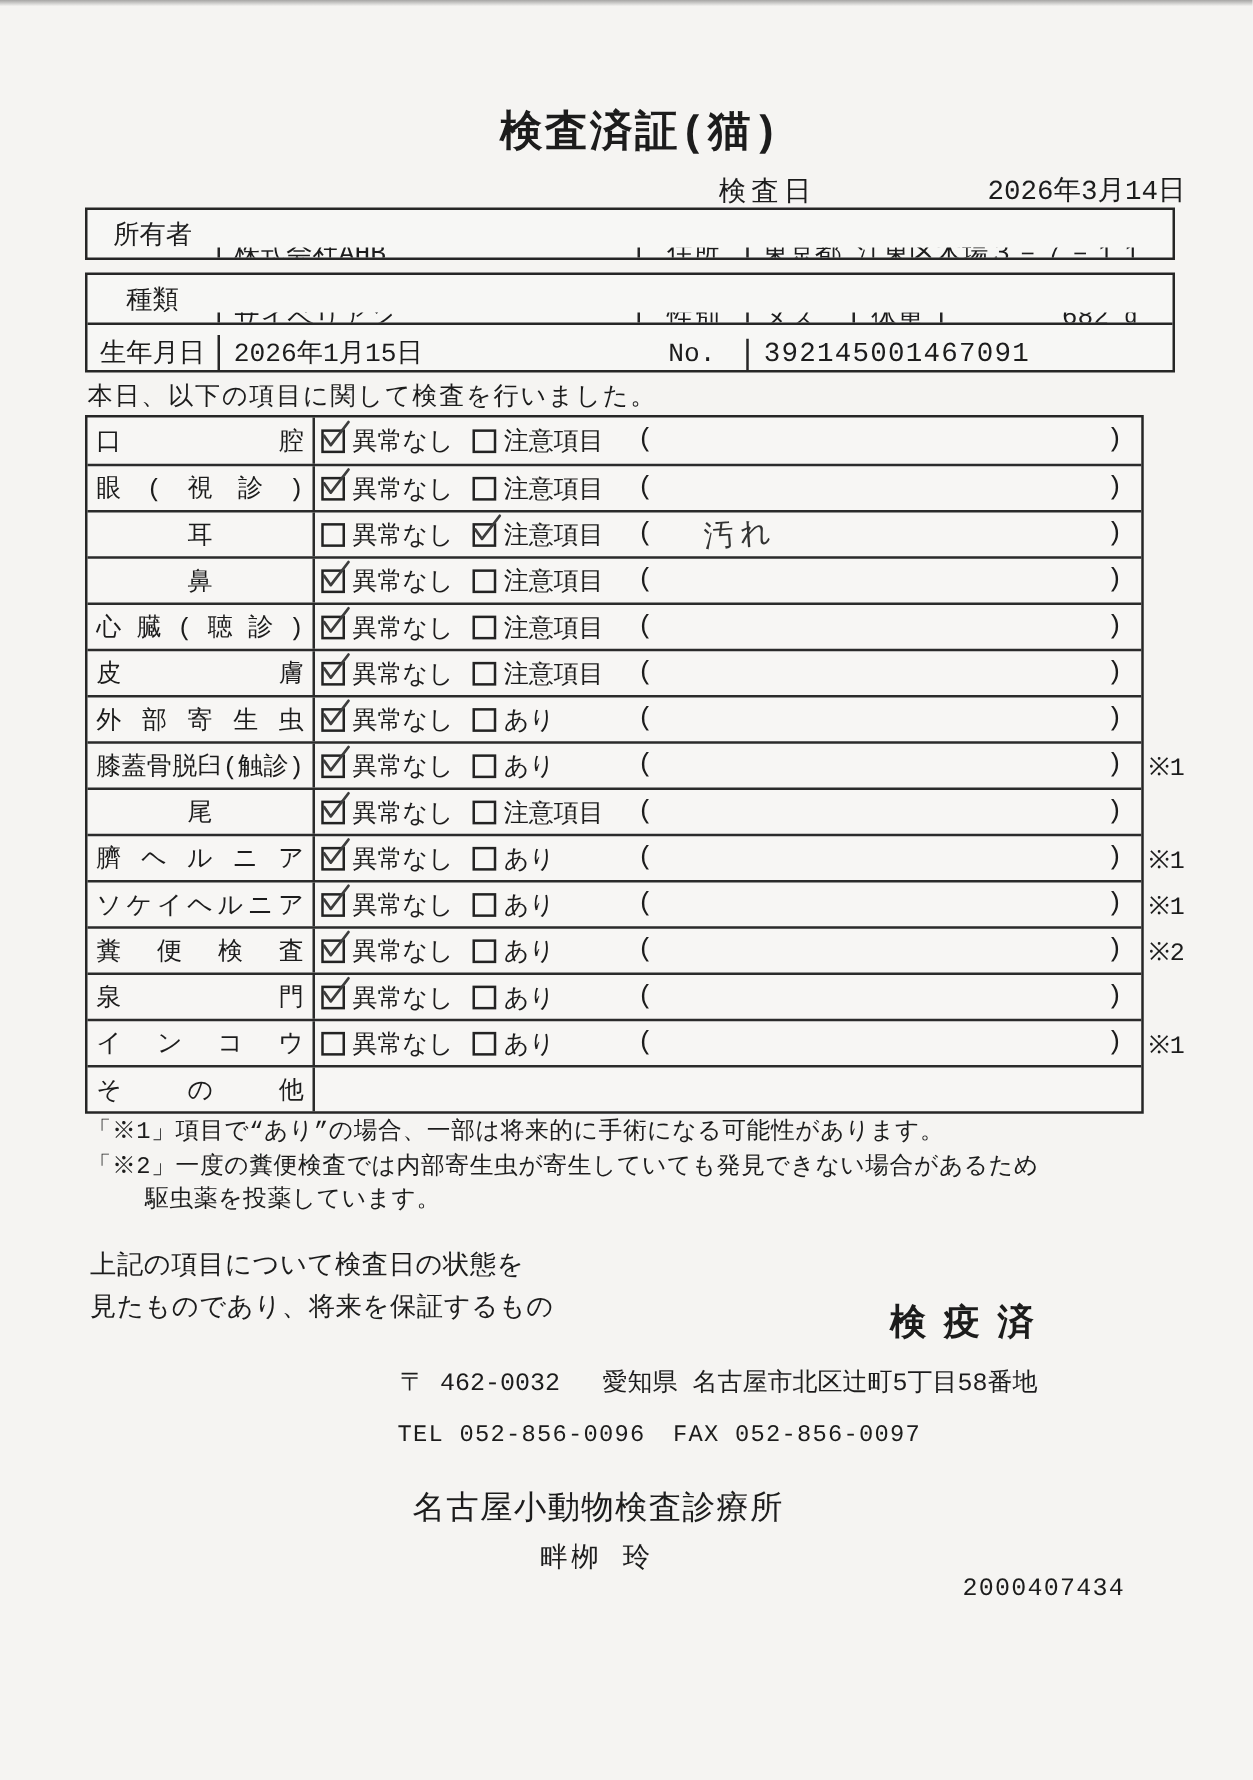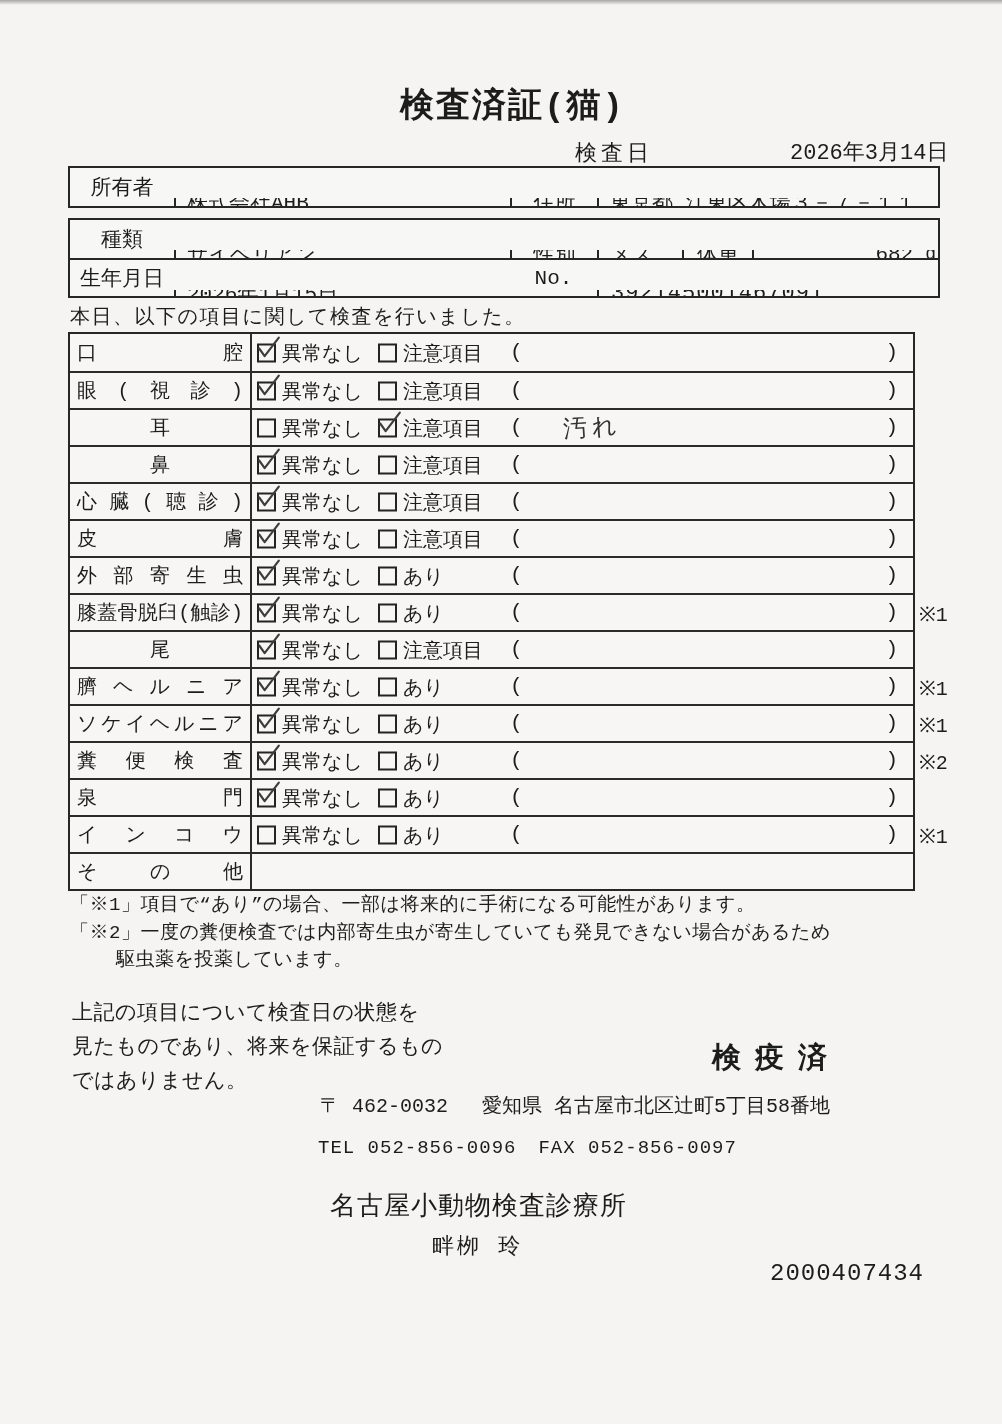--- a/index.html
+++ b/index.html
@@ -14,28 +14,28 @@
   .abs{position:absolute;font-family:Liberation Mono, monospace;}
 
   
   .title{left:400px;top:82px;font-size:34px;font-weight:600;letter-spacing:2px;}
   .insp-label{left:575px;top:138px;font-size:22px;letter-spacing:4px;}
   .insp-date{left:790px;top:137px;font-size:22px;}
 
   
   .hdr-table{border:2px solid #262626;box-sizing:border-box;background:rgba(255,255,255,.25);}
   .hdr-row{display:flex;height:38px;box-sizing:border-box;}
-  .hdr-row + .hdr-row{border-top:2px solid #262626;}
+  .hdr-row + .hdr-row{border-top:2px solid #262626;align-items:flex-end;}
   .cell{display:flex;align-items:center;box-sizing:border-box;font-size:21px;overflow:hidden;white-space:nowrap;}
   .cell.bl{border-left:2px solid #262626;margin-top:30px;}
   .c-label{justify-content:center;}
   .c-value{padding-left:11px;}
   .w104{width:104px;}.w336{width:336px;}.w87{width:87px;}.w341{width:341px;}
   .w85{width:85px;}.w70{width:70px;}.w186{width:186px;}
-  .weight-cell{justify-content:flex-end;padding-right:2px;gap:12px;}
+  .weight-cell{justify-content:flex-end;padding-right:28px;gap:12px;}
   .weight-unit{font-size:18px;}
   .no-value{font-size:22px;letter-spacing:1px;padding-left:12px;}
 
   .intro{left:70px;top:303px;font-size:20px;letter-spacing:1.5px;}
 
   
   .exam-table{left:68px;top:332px;width:847px;border:2px solid #262626;box-sizing:border-box;background:rgba(255,255,255,.2);}
   .exam-row{display:flex;height:37px;position:relative;box-sizing:border-box;}
   .exam-row + .exam-row{border-top:2px solid #2b2b2b;}
   .item-cell{width:182px;border-right:2px solid #2b2b2b;display:flex;align-items:center;
@@ -62,21 +62,21 @@
   .fn2{left:70px;top:919px;font-size:19px;letter-spacing:.5px;}
   .fn3{left:116px;top:946px;font-size:19px;letter-spacing:.5px;}
 
   
   .disclaimer{left:72px;top:997px;font-size:21px;line-height:34px;letter-spacing:.5px;}
   .stamp{left:712px;top:1038px;font-size:29px;font-weight:600;letter-spacing:14px;}
   .addr-line{left:320px;top:1092px;font-size:20px;display:flex;gap:34px;white-space:nowrap;}
   .tel-line{left:318px;top:1137px;font-size:19px;display:flex;gap:22px;letter-spacing:1px;white-space:nowrap;}
   .clinic-name{left:330px;top:1188px;font-size:26px;font-weight:500;letter-spacing:1px;}
   .vet-name{left:432px;top:1231px;font-size:22px;letter-spacing:3px;}
-  .serial{left:770px;top:1260px;font-size:24px;letter-spacing:1px;}
+  .serial{left:770px;top:1260px;font-size:20px;letter-spacing:1px;}
 </style>
 </head>
 <body>
 
 <div class="abs title">検査済証(猫)</div>
 <div class="abs insp-label">検査日</div>
 <div class="abs insp-date">2026年3月14日</div>
 
 <div class="abs hdr-table" style="left:68px;top:166px;width:872px;">
   <div class="hdr-row">
@@ -508,21 +508,20 @@
   </div>
 </div>
 
 <div class="abs fn1">「※1」項目で“あり”の場合、一部は将来的に手術になる可能性があります。</div>
 <div class="abs fn2">「※2」一度の糞便検査では内部寄生虫が寄生していても発見できない場合があるため</div>
 <div class="abs fn3">駆虫薬を投薬しています。</div>
 
 <div class="abs disclaimer">
   <div>上記の項目について検査日の状態を</div>
   <div>見たものであり、将来を保証するもの</div>
-  <div>ではありません。</div>
 </div>
 
 <div class="abs stamp">検疫済</div>
 
 <div class="abs addr-line">
   <span>〒 462-0032</span>
   <span>愛知県 名古屋市北区辻町5丁目58番地</span>
 </div>
 <div class="abs tel-line">
   <span>TEL 052-856-0096</span>

